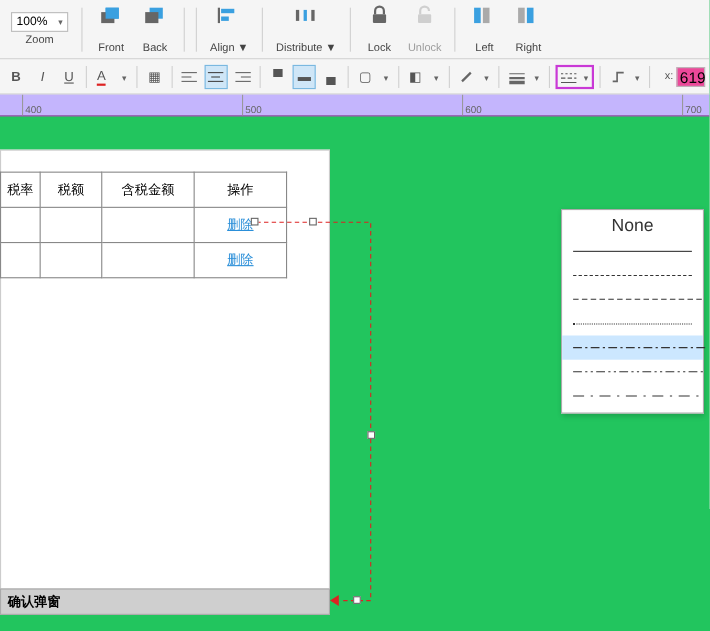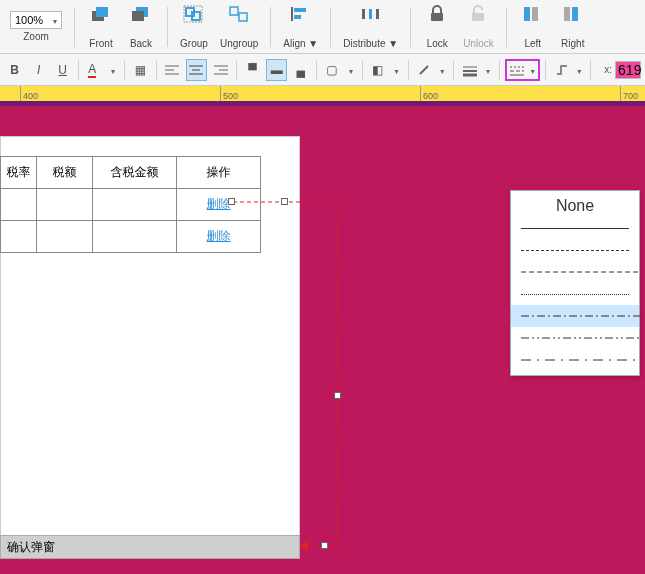--- a/index.html
+++ b/index.html
@@ -19,38 +19,38 @@
 
 .style-bar { background: #f5f5f5; height: 32px; border-bottom: 1px solid #ccc; display: flex; align-items: center; padding: 2px 4px; gap: 3px; }
 .sb-btn { width: 22px; height: 22px; border: 1px solid transparent; display: flex; align-items: center; justify-content: center; font-size: 12px; color: #555; background: transparent; cursor: pointer; }
 .sb-btn.w-caret { width: 36px; justify-content: space-between; padding: 0 3px; }
 .sb-sep { width: 1px; height: 20px; background: #d0d0d0; margin: 0 2px; }
 .sb-btn.active { border: 2px solid #c939d6; }
 .coord-lbl { font-size: 10px; color: #555; margin-left: 8px; }
 .coord-val { width: 26px; height: 18px; border: 1px solid #bbb; background: #ec4899; font-size: 14px; padding: 0 2px; display: flex; align-items: center; }
 
 
-.ruler { height: 20px; background: #fde047; border-bottom: 5px solid #701a75; position: relative; overflow: hidden; }
+.ruler { height: 20px; background: #c4b5fd; border-bottom: 1px solid #701a75; position: relative; overflow: hidden; }
 .ruler-tick { position: absolute; top: 0; font-size: 9px; color: #666; height: 100%; border-left: 1px solid #999; padding-left: 2px; display: flex; align-items: flex-end; }
 
 
-.canvas { position: absolute; left: 0; top: 106px; right: 0; bottom: 0; background: #be185d; padding-left: 40px; }
+.canvas { position: absolute; left: 0; top: 106px; right: 0; bottom: 0; background: #22c55e; padding-left: 40px; }
 .page { position: absolute; left: 0; top: 30px; width: 300px; height: 400px; background: #fff; border: 1px solid #ccc; }
 
 
 .tbl { position: absolute; top: 50px; left: 0; border-collapse: collapse; background: #fff; }
 .tbl th, .tbl td { border: 1px solid #888; height: 32px; font-size: 12px; font-weight: normal; text-align: center; }
 .th-rate { width: 36px; }
 .th-tax { width: 56px; }
 .th-amt { width: 84px; }
 .th-act { width: 84px; }
 .act-link { color: #2b8fd9; text-decoration: underline; }
 
 
-.footer { position: absolute; left: 0; bottom: 15px; width: 300px; height: 24px; background: #cfcfcf; border: 1px solid #aaa; display: flex; align-items: center; padding: 0 6px; font-size: 12px; font-weight: normal; }
+.footer { position: absolute; left: 0; bottom: 15px; width: 300px; height: 24px; background: #cfcfcf; border: 1px solid #aaa; display: flex; align-items: center; padding: 0 6px; font-size: 12px; font-weight: bold; }
 
 
 .connector { position: absolute; pointer-events: none; }
 .handle { position: absolute; width: 7px; height: 7px; background: #fff; border: 1px solid #666; }
 .arrow-end { position: absolute; width: 0; height: 0; border-top: 5px solid transparent; border-bottom: 5px solid transparent; border-right: 8px solid #d22; }
 
 
 .ls-dropdown { position: absolute; right: 5px; top: 84px; width: 130px; background: #fff; border: 1px solid #aaa; box-shadow: 1px 2px 5px rgba(0,0,0,.2); padding: 4px 0; z-index: 50; }
 .ls-item { height: 22px; display: flex; align-items: center; justify-content: center; padding: 0 10px; cursor: pointer; }
 .ls-item.sel { background: #cce7ff; }
@@ -87,41 +87,20 @@
       <span class="tb-icon">
         <svg width="22" height="18">
             <rect x="6" y="2" width="12" height="10" fill="#3aa0e0"></rect>
             <rect x="2" y="6" width="12" height="10" fill="#666"></rect>
           </svg>
       </span>
       <span class="tb-label">Back</span>
     </div>
   </div>
   <div class="tb-sep"></div>
-  <div class="tb-pair">
-    <div class="tb-group">
-      <span class="tb-icon">
-        <svg width="22" height="18">
-            <rect x="3" y="3" width="8" height="8" fill="none" stroke="#3aa0e0" stroke-width="2"></rect>
-            <rect x="9" y="7" width="8" height="8" fill="none" stroke="#3aa0e0" stroke-width="2"></rect>
-            <rect x="1" y="1" width="18" height="16" fill="none" stroke="#999" stroke-dasharray="2,1"></rect>
-          </svg>
-      </span>
-      <span class="tb-label">Group</span>
-    </div>
-    <div class="tb-group">
-      <span class="tb-icon">
-        <svg width="22" height="18">
-            <rect x="2" y="2" width="8" height="8" fill="none" stroke="#3aa0e0" stroke-width="1.5"></rect>
-            <rect x="11" y="8" width="8" height="8" fill="none" stroke="#3aa0e0" stroke-width="1.5"></rect>
-          </svg>
-      </span>
-      <span class="tb-label">Ungroup</span>
-    </div>
-  </div>
   <div class="tb-sep"></div>
   <div class="tb-group">
     <span class="tb-icon">
       <svg width="22" height="18">
           <line x1="2" y1="2" x2="2" y2="16" stroke="#666" stroke-width="2"></line>
           <rect x="4" y="3" width="12" height="4" fill="#3aa0e0"></rect>
           <rect x="4" y="10" width="7" height="4" fill="#3aa0e0"></rect>
         </svg>
     </span>
     <span class="tb-label">Align ▼</span>

